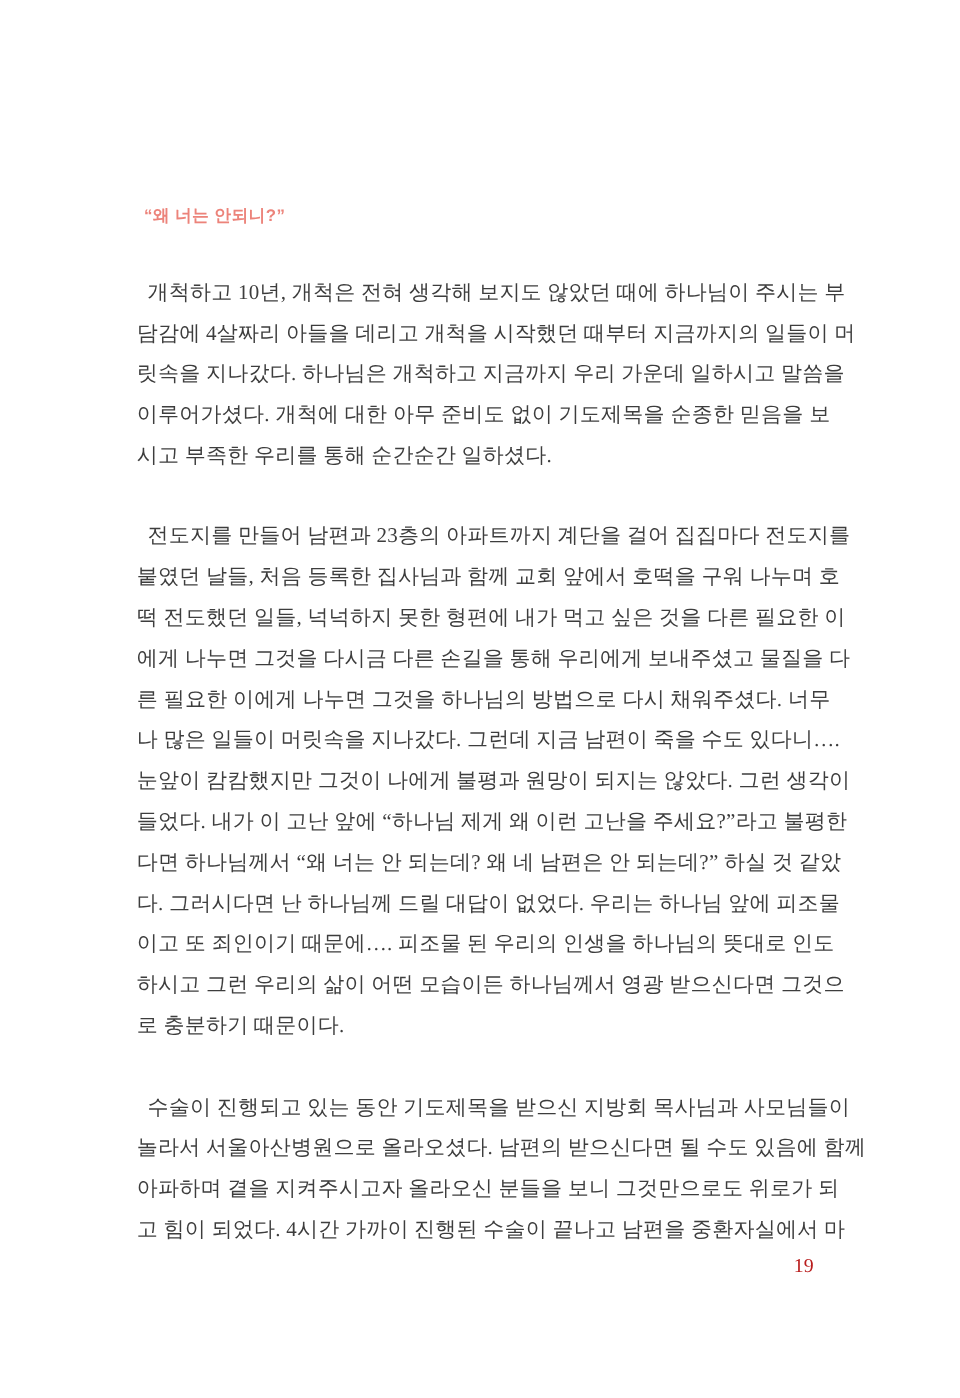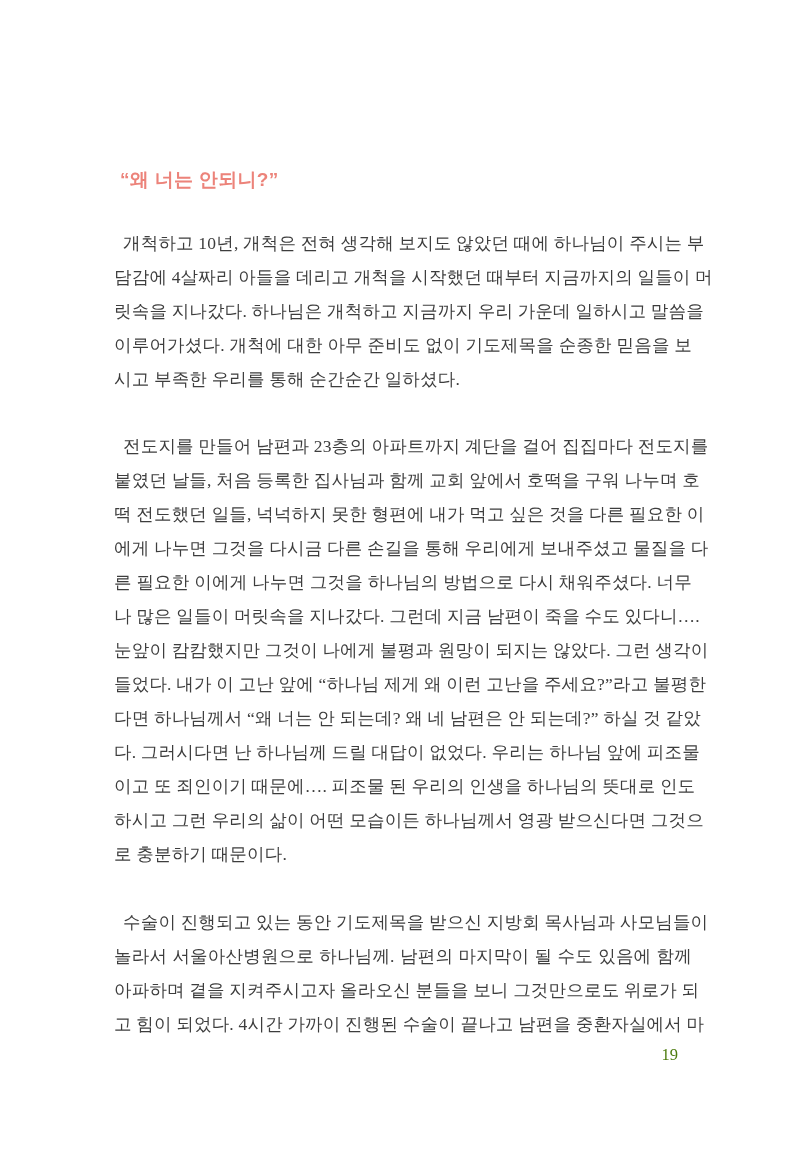--- a/index.html
+++ b/index.html
@@ -23,21 +23,21 @@
   .content {
     position: absolute;
     left: 114px;
     top: 166px;
     width: 578px;
   }
   .heading {
     margin: 0 0 14px 6px;
     font-family: "Liberation Sans", "DejaVu Sans", sans-serif;
     font-weight: bold;
-    font-size: 19px;
+    font-size: 14px;
     line-height: 27px;
     letter-spacing: 0.3px;
   }
   .paragraph {
     margin: 0;
     padding: 0;
   }
   .paragraph.gap-before {
     margin-top: 34px;
   }
@@ -59,21 +59,21 @@
   }
   .line.last.justified {
     text-align-last: justify;
   }
   .page-number {
     position: absolute;
     top: 1044px;
     right: 122px;
     font-size: 16.5px;
     line-height: 22px;
-    color: #4d7c0f;
+    color: #b91c1c;
   }
 </style>
 </head>
 <body>
 
 <div class="page">
   <div class="content">
     <h1 class="heading" style="color: rgb(236, 131, 122);">“왜 너는 안되니?”</h1>
     <div id="paragraphs">
         <div class="paragraph">
@@ -93,20 +93,20 @@
           <div class="line">눈앞이 캄캄했지만 그것이 나에게 불평과 원망이 되지는 않았다. 그런 생각이</div>
           <div class="line">들었다. 내가 이 고난 앞에 “하나님 제게 왜 이런 고난을 주세요?”라고 불평한</div>
           <div class="line">다면 하나님께서 “왜 너는 안 되는데? 왜 네 남편은 안 되는데?” 하실 것 같았</div>
           <div class="line">다. 그러시다면 난 하나님께 드릴 대답이 없었다. 우리는 하나님 앞에 피조물</div>
           <div class="line">이고 또 죄인이기 때문에…. 피조물 된 우리의 인생을 하나님의 뜻대로 인도</div>
           <div class="line">하시고 그런 우리의 삶이 어떤 모습이든 하나님께서 영광 받으신다면 그것으</div>
           <div class="line last">로 충분하기 때문이다.</div>
         </div>
         <div class="paragraph gap-before">
           <div class="line first">수술이 진행되고 있는 동안 기도제목을 받으신 지방회 목사님과 사모님들이</div>
-          <div class="line">놀라서 서울아산병원으로 하나님께. 남편의 마지막이 될 수도 있음에 함께</div>
+          <div class="line">놀라서 서울아산병원으로 올라오셨다. 남편의 받으신다면 될 수도 있음에 함께</div>
           <div class="line">아파하며 곁을 지켜주시고자 올라오신 분들을 보니 그것만으로도 위로가 되</div>
           <div class="line last justified">고 힘이 되었다. 4시간 가까이 진행된 수술이 끝나고 남편을 중환자실에서 마</div>
         </div>
       </div>
   </div>
   <div class="page-number">19</div>
 </div>
 
 </body></html>

